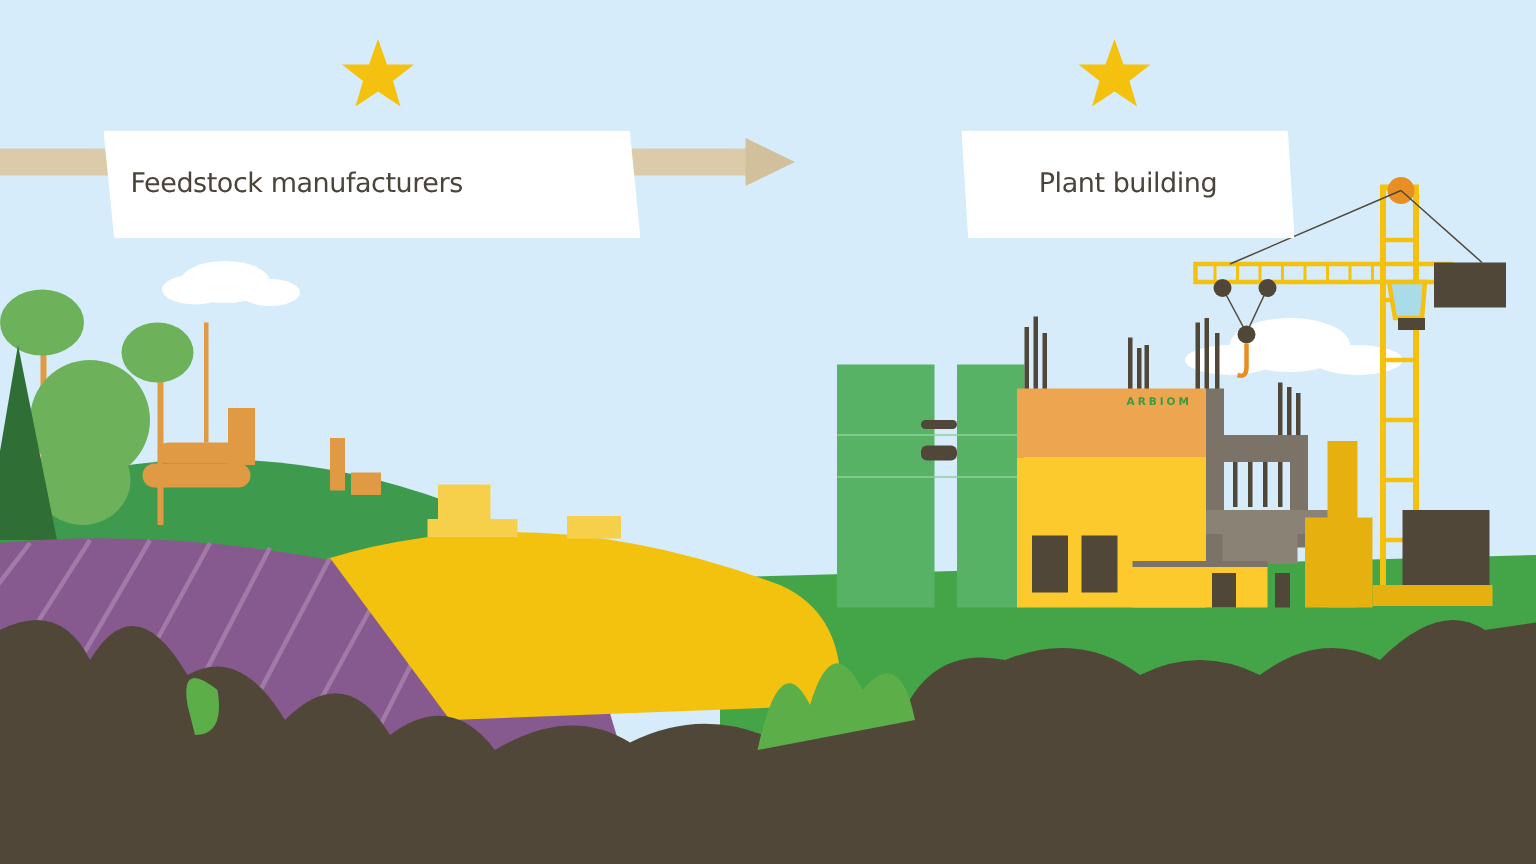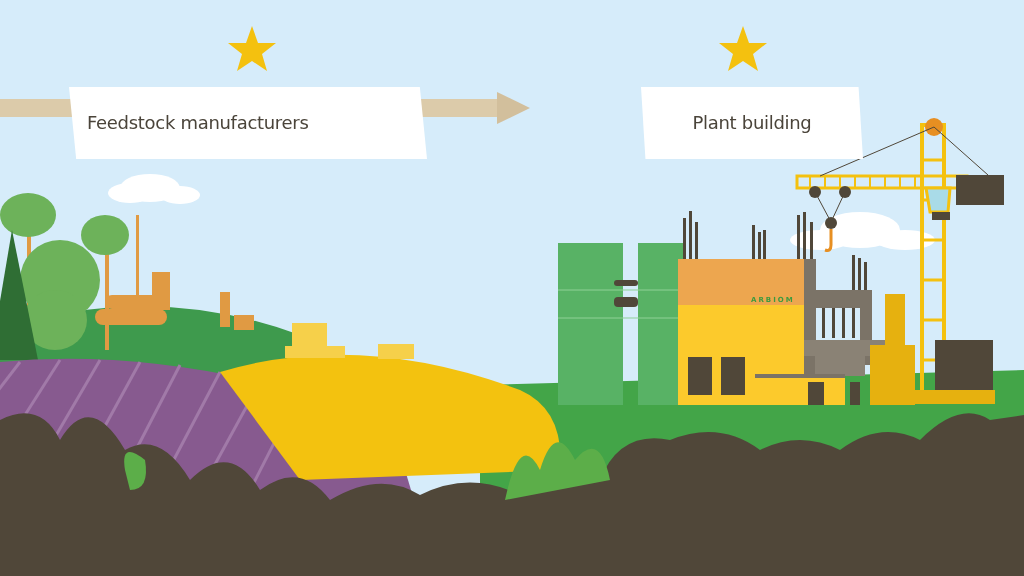--- a/index.html
+++ b/index.html
@@ -3,21 +3,21 @@
 <meta charset="utf-8">
 <style>
   html,body{margin:0;padding:0;}
   body{width:1024px;height:576px;overflow:hidden;background:#d6ecfa;font-family:"DejaVu Sans","Liberation Sans",sans-serif;}
   .scene{position:relative;width:1024px;height:576px;overflow:hidden;}
   svg.bg{position:absolute;left:0;top:0;}
   .label{position:absolute;background:#fff;color:#4a443a;font-size:18px;line-height:46px;padding:13px 18px;white-space:nowrap;letter-spacing:-0.3px;
     clip-path:polygon(0 0,98% 0,100% 100%,2% 100%);}
   .label.l1{left:69px;top:87px;width:322px;}
   .label.l2{left:641px;top:87px;width:186px;text-align:center;}
-  .logo{position:absolute;left:751px;top:264px;font-size:7px;color:#3c9a3f;letter-spacing:2px;font-weight:bold;margin-top:32px;}
+  .logo{position:absolute;left:751px;top:264px;font-size:7px;color:#3c9a3f;letter-spacing:2px;font-weight:bold;}
 </style>
 </head>
 <body>
 
 <div class="scene">
 <svg class="bg" width="1024" height="576" viewBox="0 0 1024 576">
 
   <g>
     <rect x="0" y="99" width="500" height="18" fill="#dccbaa"></rect>
     <polygon points="497,92 530,108 497,124" fill="#d2bf9c"></polygon>

